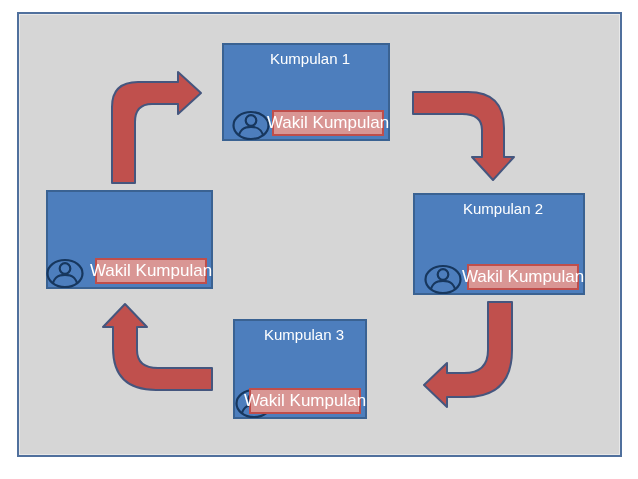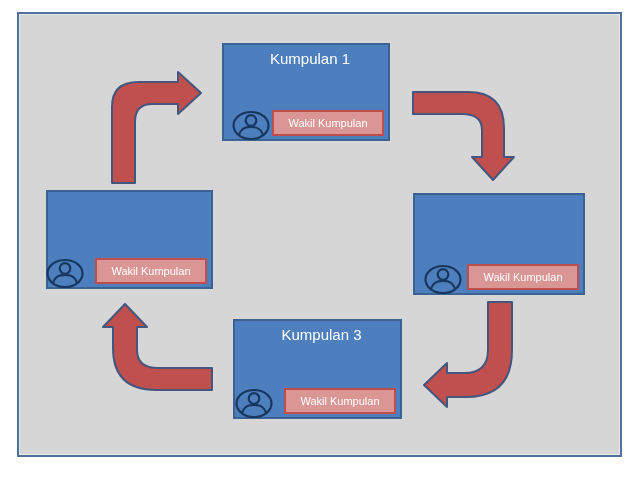--- a/index.html
+++ b/index.html
@@ -6,25 +6,25 @@
   .stage{position:relative;width:638px;height:479px;background:#ffffff;overflow:hidden;}
   .slide{position:absolute;left:17px;top:12px;width:605px;height:445px;box-sizing:border-box;
          background:#d6d6d6;border:2px solid #50709d;
          box-shadow:inset 0 0 0 1px rgba(255,255,255,0.45);}
   .arrows-layer{position:absolute;left:0;top:0;width:638px;height:479px;z-index:2;}
   .arrows-layer path{fill:#c0504d;stroke:#45567e;stroke-width:2;stroke-linejoin:round;}
   .group-box{position:absolute;box-sizing:border-box;z-index:3;background:#4d7ebd;
              border:2px solid #3a6292;}
   .box-1{left:222px;top:43px;width:168px;height:98px;}
   .box-2{left:413px;top:193px;width:172px;height:102px;}
-  .box-3{left:233px;top:319px;width:169px;height:100px;}
+  .box-3{left:233px;top:319px;width:134px;height:100px;}
   .box-4{left:46px;top:190px;width:167px;height:99px;}
   .group-title{padding-top:5px;text-align:center;color:#ffffff;font-size:15px;line-height:18px;margin-left:8px;}
   .member-label{position:absolute;right:4px;bottom:3px;width:112px;height:26px;box-sizing:border-box;
-                background:#d99694;border:2px solid #bf4e4b;color:#ffffff;font-size:11px;
+                background:#d99694;border:2px solid #bf4e4b;color:#ffffff;font-size:17px;
                 display:flex;align-items:center;justify-content:center;white-space:nowrap;}
   .person-icon{position:absolute;bottom:-2px;width:40px;height:31px;overflow:visible;}
   .box-1 .person-icon{left:7px;}
   .box-2 .person-icon{left:8px;}
   .box-3 .person-icon{left:-1px;}
   .box-4 .person-icon{left:-3px;}
 </style>
 </head>
 <body>
 
@@ -56,20 +56,21 @@
 
   <div class="group-box box-1">
     <div class="group-title">Kumpulan 1</div>
     <svg class="person-icon" viewBox="0 0 40 31">
         <use href="#personGlyph"></use>
       </svg>
     <div class="member-label">Wakil Kumpulan</div>
   </div>
 
   <div class="group-box box-2">
+    <div class="group-title">Kumpulan 2</div>
     <svg class="person-icon" viewBox="0 0 40 31">
         <use href="#personGlyph"></use>
       </svg>
     <div class="member-label">Wakil Kumpulan</div>
   </div>
 
   <div class="group-box box-3">
     <div class="group-title">Kumpulan 3</div>
     <svg class="person-icon" viewBox="0 0 40 31">
         <use href="#personGlyph"></use>

